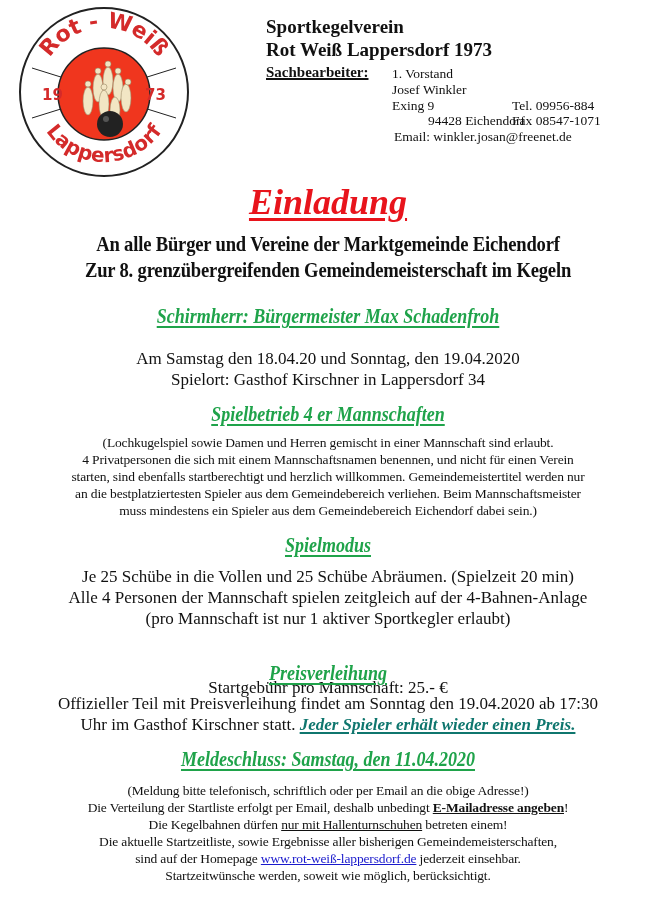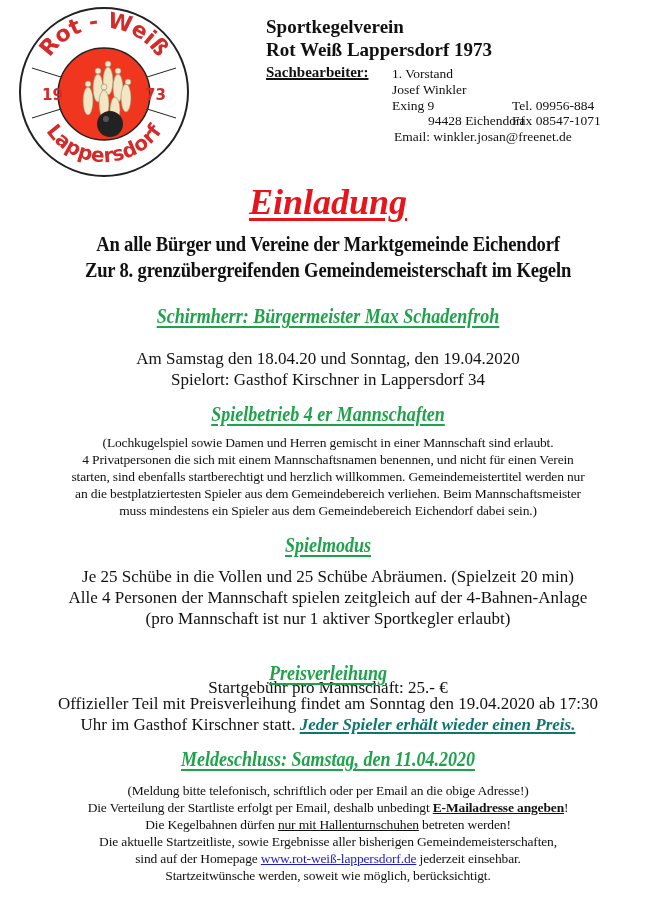--- a/index.html
+++ b/index.html
@@ -112,19 +112,19 @@
   <span>Uhr im Gasthof Kirschner statt. </span><span class="orange">Jeder Spieler erhält wieder einen Preis.</span>
 </div>
 
 <div class="center-line green-head" style="top:747px;"><span>Meldeschluss: Samstag, den 11.04.2020</span></div>
 
 <div class="center-line body-sm" style="top:782px;">(Meldung bitte telefonisch, schriftlich oder per Email an die obige Adresse!)</div>
 <div class="center-line body-sm" style="top:799px;">
   <span>Die Verteilung der Startliste erfolgt per Email, deshalb unbedingt </span><span class="bold-ul">E-Mailadresse angeben</span><span>!</span>
 </div>
 <div class="center-line body-sm" style="top:816px;">
-  <span>Die Kegelbahnen dürfen </span><span class="ul">nur mit Hallenturnschuhen</span><span> betreten werden!</span>
+  <span>Die Kegelbahnen dürfen </span><span class="ul">nur mit Hallenturnschuhen</span><span> betreten einem!</span>
 </div>
 <div class="center-line body-sm" style="top:833px;">Die aktuelle Startzeitliste, sowie Ergebnisse aller bisherigen Gemeindemeisterschaften,</div>
 <div class="center-line body-sm" style="top:850px;">
   <span>sind auf der Homepage </span><a class="link" href="#">www.rot-weiß-lappersdorf.de</a><span> jederzeit einsehbar.</span>
 </div>
 <div class="center-line body-sm" style="top:867px;">Startzeitwünsche werden, soweit wie möglich, berücksichtigt.</div>
 
 </body></html>

